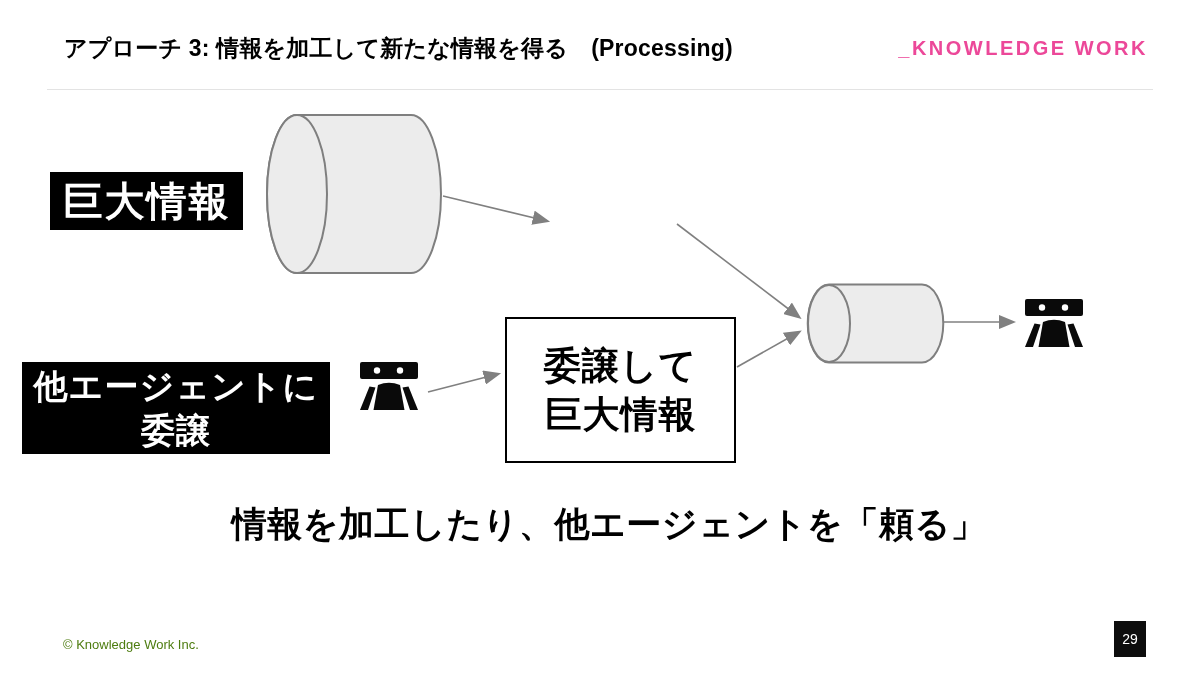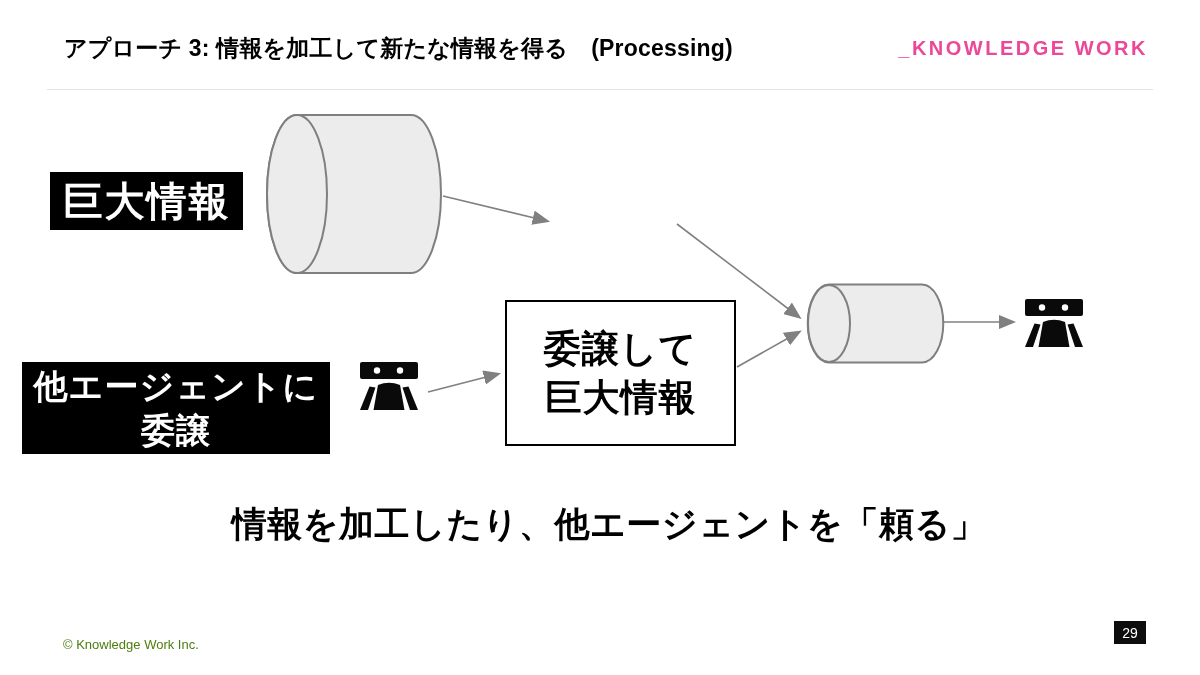--- a/index.html
+++ b/index.html
@@ -35,31 +35,31 @@
     text-align:center;
   }
   .big-info{left:50px;top:172px;width:193px;height:58px;font-size:40px;letter-spacing:2px;}
   .delegate{left:22px;top:342px;width:308px;height:92px;font-size:34px;line-height:44px;letter-spacing:1px;margin-top:20px;}
   .outline-box{
     position:absolute;background:#fff;border:2.5px solid #000;
     display:flex;flex-direction:column;align-items:center;justify-content:center;
     font-weight:bold;text-align:center;box-sizing:border-box;
   }
   .compress{left:555px;top:192px;width:121px;height:61px;font-size:37px;letter-spacing:1px;}
-  .delegate-output{left:505px;top:300px;width:231px;height:146px;font-size:37px;line-height:49px;letter-spacing:1px;}
+  .delegate-output{left:505px;top:317px;width:231px;height:146px;font-size:37px;line-height:49px;letter-spacing:1px;}
   .shape{position:absolute;}
   .headline{
     position:absolute;left:0;top:501px;width:1200px;
     text-align:center;font-size:35px;font-weight:bold;letter-spacing:.5px;padding-left:9px;
   }
   .copyright{
     position:absolute;left:63px;top:637px;font-size:13px;color:#4d7c0f;
   }
   .page-number{
-    position:absolute;left:1114px;top:621px;width:32px;height:23px;
+    position:absolute;left:1114px;top:621px;width:32px;height:36px;
     background:#0d0d0d;color:#fff;font-size:14px;
     display:flex;align-items:center;justify-content:center;
   }
 </style>
 </head>
 <body>
 
 <div class="slide">
 
   <div class="title">アプローチ 3: 情報を加工して新たな情報を得る　(Processing)</div>

